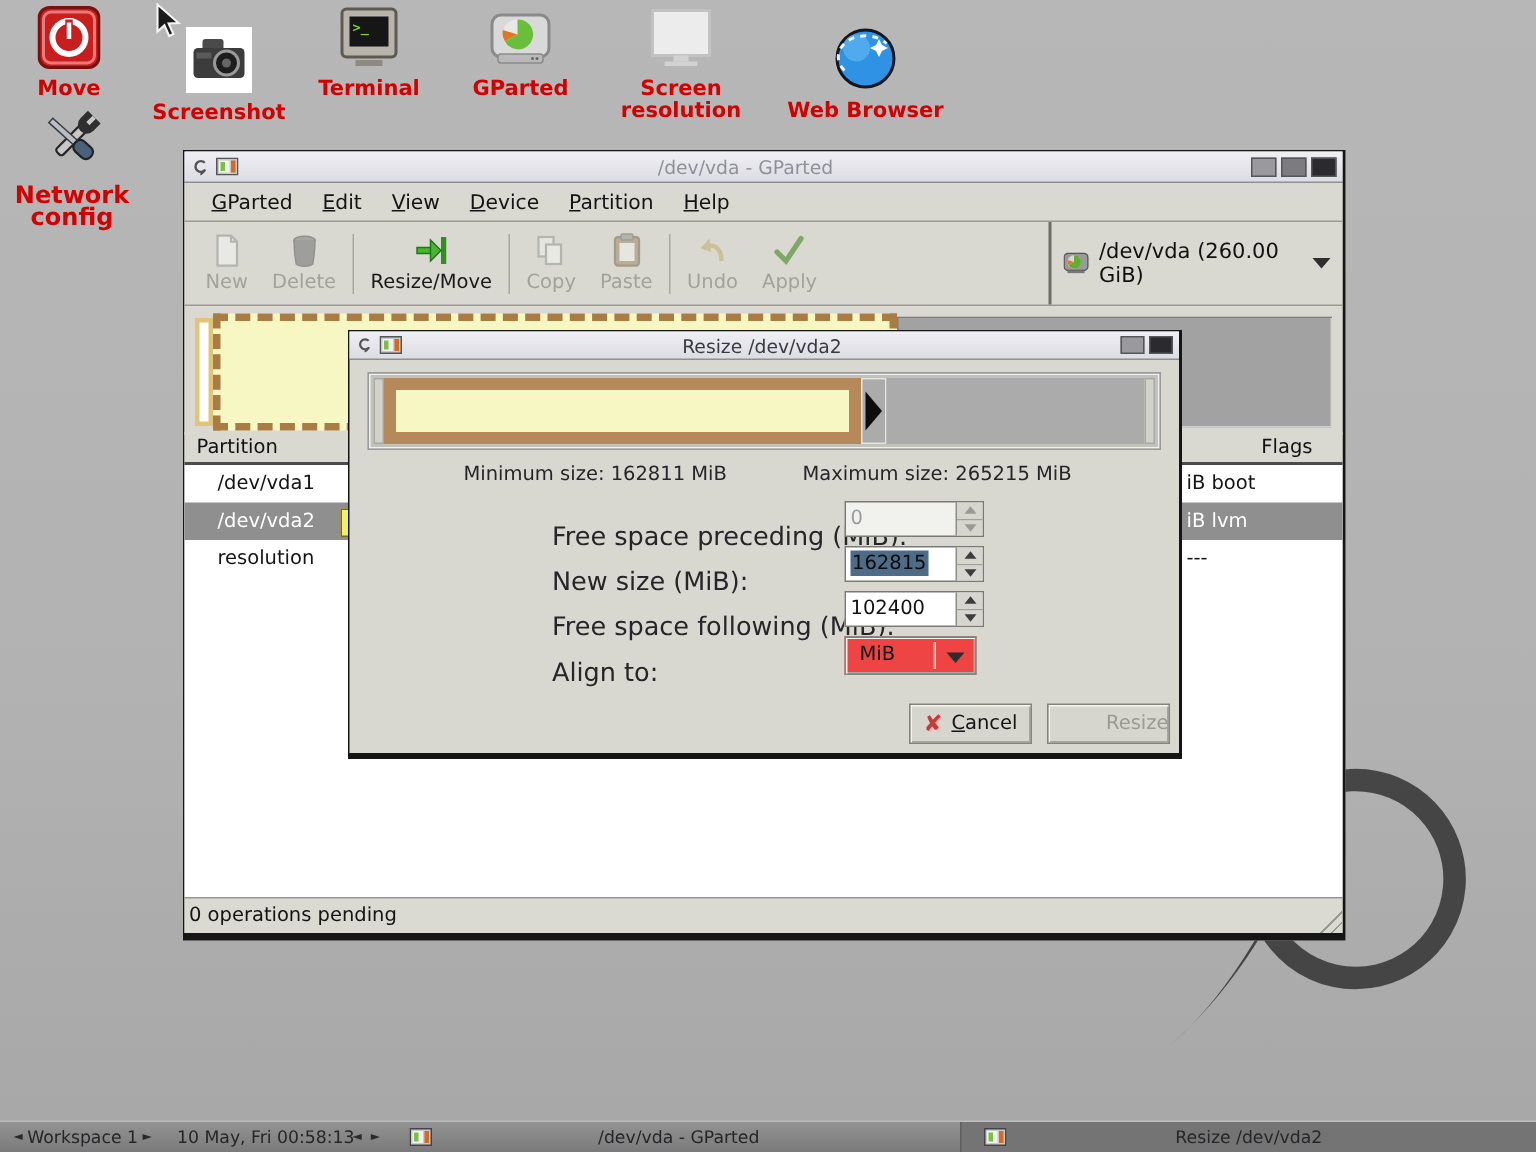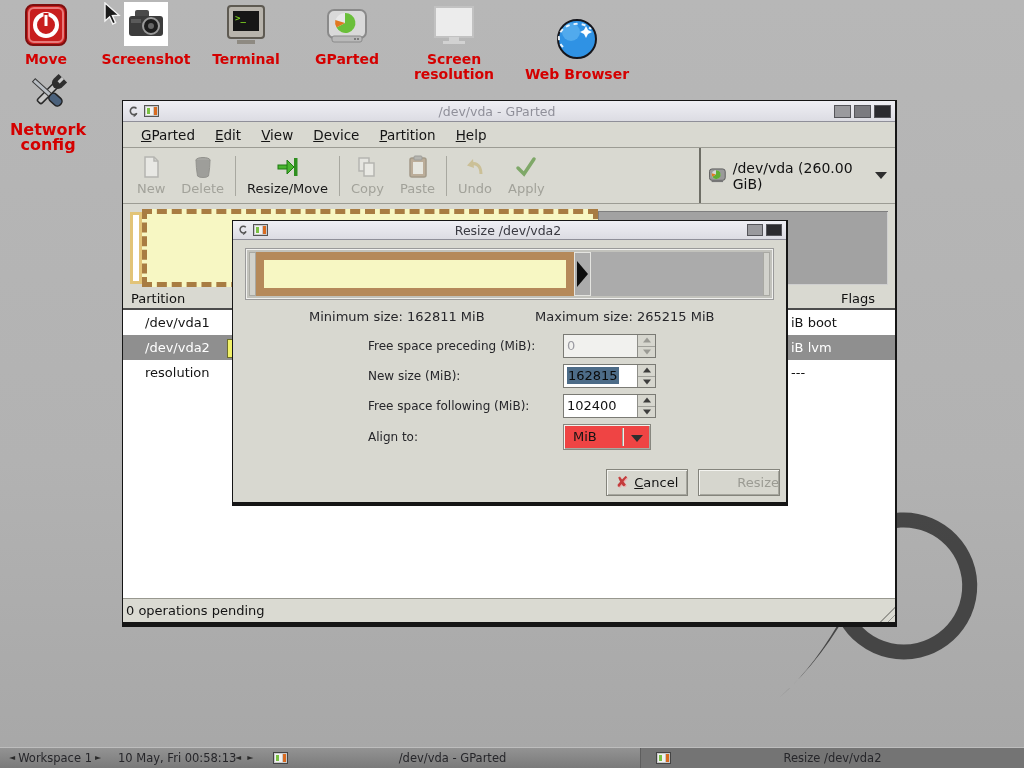--- a/index.html
+++ b/index.html
@@ -61,21 +61,21 @@
   .rw .gripv{width:7px;background:#d2d2cc;border:1px solid #a9a9a3;box-sizing:border-box;}
   .rw .part{width:318px;background:#b5895a;padding:8px;box-sizing:border-box;}
   .rw .part .fill{width:100%;height:100%;background:#f7f7c3;}
   .rw .handle{width:17px;border:1px solid #e4e4e0;box-sizing:border-box;display:flex;align-items:center;justify-content:center;background:#ababab;}
   .rw .handle .tri{width:0;height:0;border-top:13px solid transparent;border-bottom:13px solid transparent;border-left:11px solid #0d0d0d;}
   .rw .free{flex:1;background:#ababab;}
   .minmax{position:absolute;top:88px;left:0;right:0;font-size:13px;color:#26262a;}
   .minmax .mn{position:absolute;left:76px;}
   .minmax .mx{position:absolute;left:302px;}
   .frow{position:absolute;left:0;right:0;height:24px;}
-  .frow .flab{position:absolute;left:135px;top:0;line-height:24px;font-size:12px;color:#26262a;}
+  .frow .flab{position:absolute;left:135px;top:12px;line-height:24px;font-size:17px;color:#26262a;}
   .spinbox{position:absolute;left:330px;top:0;width:93px;height:24px;border:1px solid #7a7a74;background:#fff;box-sizing:border-box;display:flex;}
   .spinbox .val{flex:1;font-size:13px;line-height:22px;padding-left:3px;color:#101010;white-space:nowrap;overflow:hidden;}
   .spinbox .val .seltxt{background:#4d6c88;color:#0a0a0a;padding:1px 1px;}
   .spinbox.disabled{background:#f1f1ee;}
   .spinbox.disabled .val{color:#9b9ba2;}
   .spin{width:17px;border-left:1px solid #8e8e88;display:flex;flex-direction:column;}
   .spin span{flex:1;background:#d6d6ce;position:relative;}
   .spin span:first-child{border-bottom:1px solid #a0a09a;}
   .spin span::after{content:"";position:absolute;left:50%;top:50%;transform:translate(-50%,-50%);width:0;height:0;}
   .spin .up::after{border-left:4px solid transparent;border-right:4px solid transparent;border-bottom:5px solid #3c3c3c;}
@@ -116,21 +116,21 @@
     <svg class="ic" width="42" height="42" viewBox="0 0 42 42">
       <rect x="1" y="1" width="40" height="40" rx="7" fill="#c81e1e" stroke="#7e0f0f" stroke-width="2"></rect>
       <rect x="4" y="4" width="34" height="34" rx="5" fill="none" stroke="#e87a7a" stroke-width="2"></rect>
       <circle cx="21" cy="21" r="11" fill="none" stroke="#ffffff" stroke-width="4"></circle>
       <rect x="18.5" y="9" width="5" height="13" fill="#c81e1e"></rect>
       <rect x="19.5" y="11" width="3" height="11" fill="#ffffff"></rect>
     </svg>
     <span>Move</span>
   </div>
 
-  <div class="dicon" style="left:92px;top:2px;width:108px;">
+  <div class="dicon" style="left:92px;top:18px;width:108px;">
     <svg class="ic" width="46" height="44" viewBox="0 0 46 44">
       <rect x="1" y="0" width="44" height="44" fill="#ffffff"></rect>
       <rect x="12" y="8" width="14" height="8" rx="2" fill="#4a4a4a"></rect>
       <rect x="6" y="14" width="34" height="20" rx="3" fill="#3c3c3c"></rect>
       <circle cx="28" cy="24" r="8" fill="#1d1d1d" stroke="#9a9a9a" stroke-width="2"></circle>
       <circle cx="28" cy="24" r="3" fill="#666"></circle>
       <rect x="8" y="17" width="10" height="4" fill="#5a5a5a"></rect>
     </svg>
     <span>Screenshot</span>
   </div>

